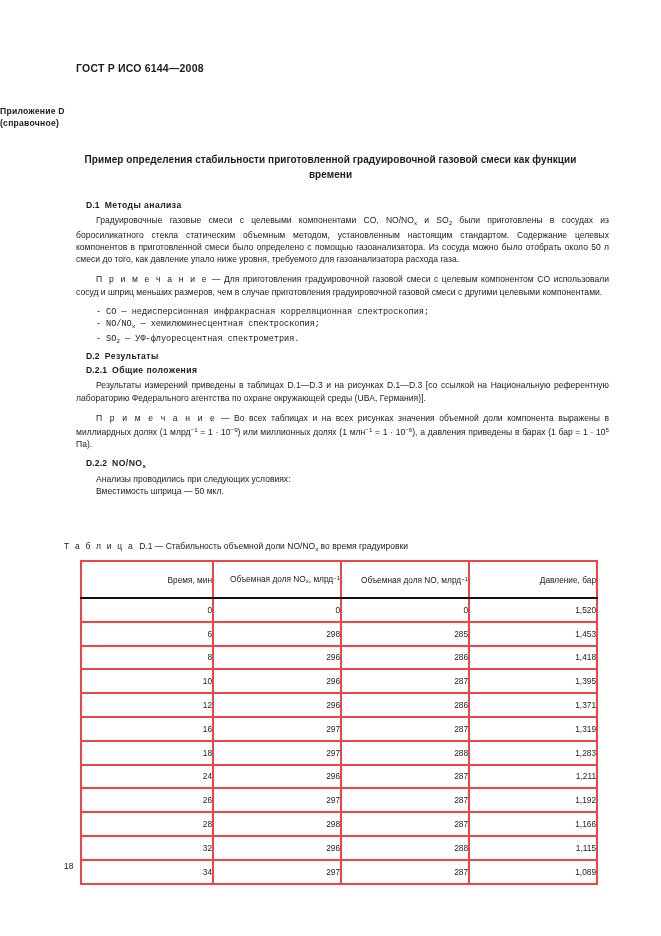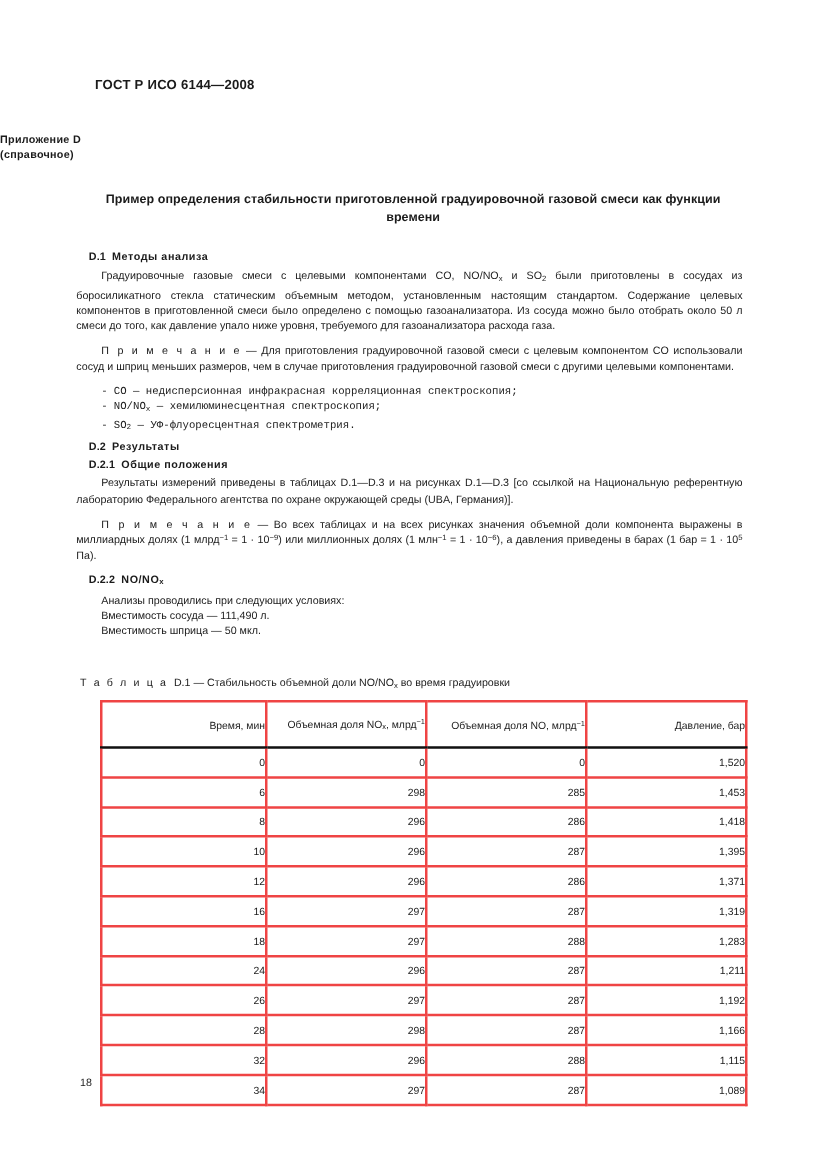--- a/index.html
+++ b/index.html
@@ -62,21 +62,21 @@
     text-align: center;
     font-size: 10px;
     font-weight: bold;
     line-height: 15px;
     letter-spacing: 0.05px;
   }
 
   
   .content {
     position: absolute;
-    left: 61px;
+    left: 76px;
     top: 200px;
     width: 533px;
   }
   .h-sec {
     font-size: 8.6px;
     font-weight: bold;
     letter-spacing: 0.45px;
     margin: 0 0 4px 0;
     padding-left: 10px;
   }
@@ -203,21 +203,20 @@
 
     <div class="sp8"></div>
 
     <p class="para note"><span class="note-label">П р и м е ч а н и е</span> — Во всех таблицах и на всех рисунках значения объемной доли компонента выражены в миллиардных долях (1 млрд<sup>−1</sup> = 1 · 10<sup>−9</sup>) или миллионных долях (1 млн<sup>−1</sup> = 1 · 10<sup>−6</sup>), а давления приведены в барах (1 бар = 1 · 10<sup>5</sup> Па).</p>
 
     <div class="sp8"></div>
 
     <div class="h-sec"><span class="num">D.2.2</span><span class="gap"></span><span>NO/NO<sub>x</sub></span></div>
 
     <div class="plain-line">Анализы проводились при следующих условиях:</div>
-    <div class="plain-line">Вместимость сосуда — 111,490 л.</div>
     <div class="plain-line">Вместимость шприца — 50 мкл.</div>
 
   </div>
 
   <div class="table-caption"><span class="tl">Т а б л и ц а</span>&nbsp;&nbsp;<span>D.1</span> <span>— Стабильность объемной доли NO/NO<sub>x</sub> во время градуировки</span></div>
 
   <table class="data-table">
     <colgroup>
       <col class="c1">
         <col class="c2">

